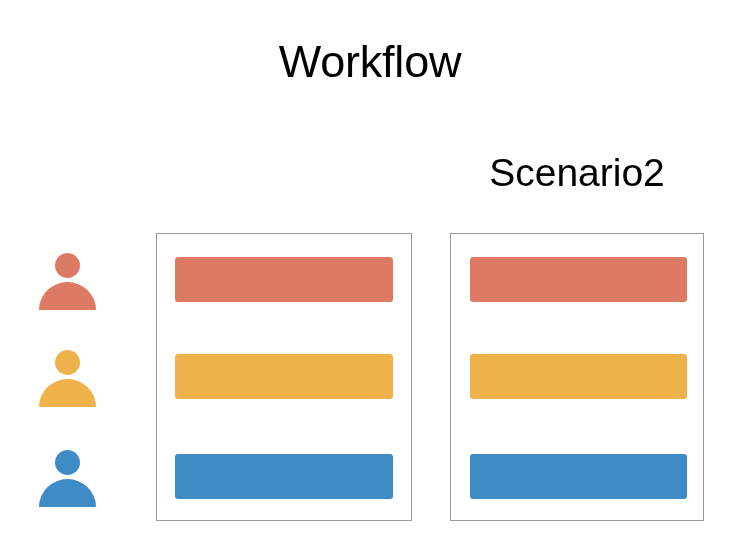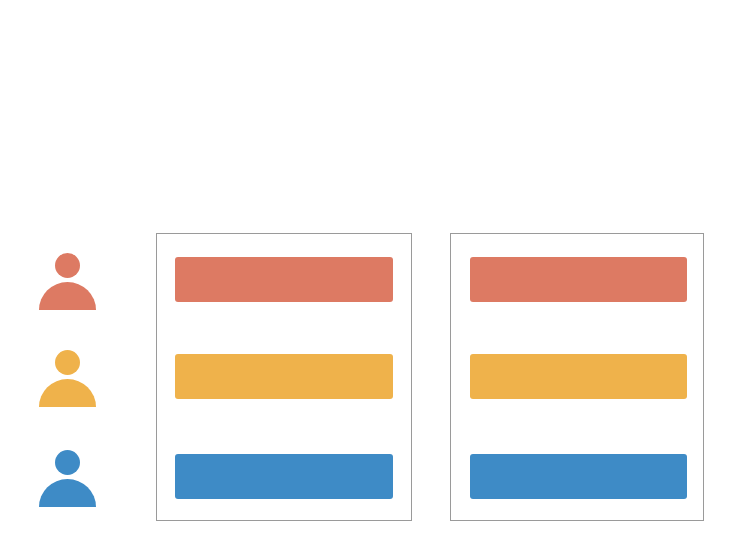--- a/index.html
+++ b/index.html
@@ -109,22 +109,24 @@
 
   .task-bar.t0 { top: 23px; }
   .task-bar.t1 { top: 120px; }
   .task-bar.t2 { top: 220px; }
 </style>
 </head>
 <body>
 
 <div id="canvas" style="background: rgb(255, 255, 255);">
 
+  <div class="title">Workflow</div>
 
 
+  <div class="col-header c1">Scenario2</div>
 
   <div class="actor-column">
 
     <div class="person r0">
       <div class="head" style="background-color: rgb(221, 122, 99);"></div>
       <div class="body" style="background-color: rgb(221, 122, 99);"></div>
     </div>
 
     <div class="person r1">
       <div class="head" style="background-color: rgb(239, 178, 75);"></div>

